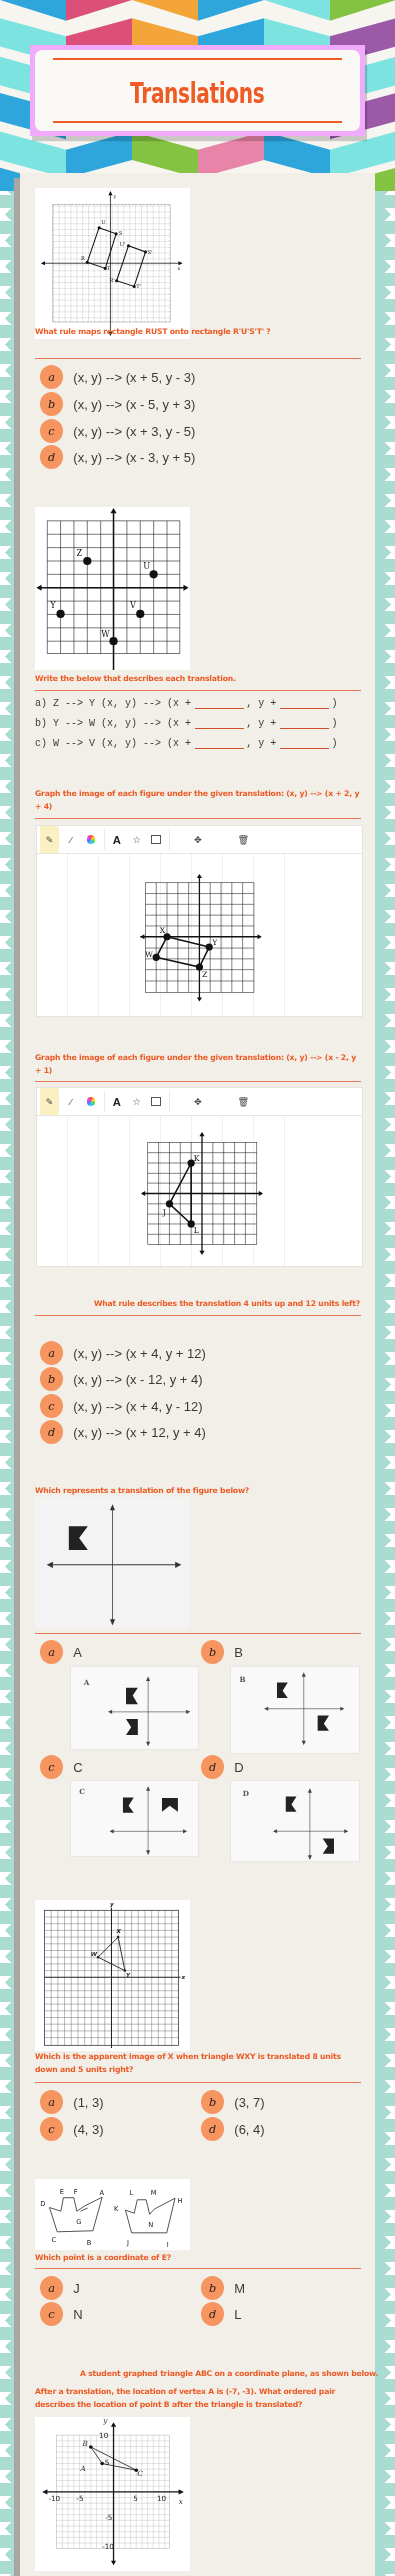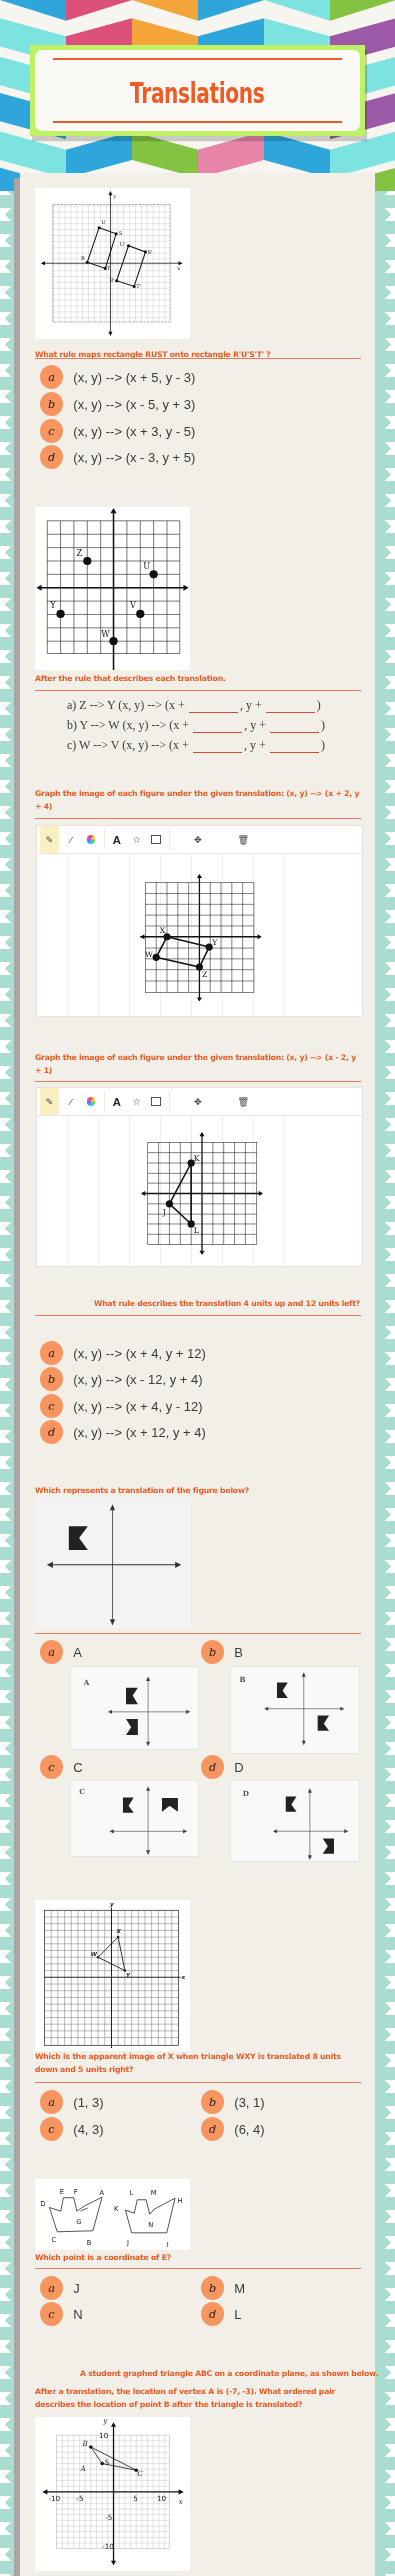--- a/index.html
+++ b/index.html
@@ -7,34 +7,34 @@
   .bg-side{position:absolute;top:0;bottom:0;width:19.6px;}
   .bg-left{left:0;background:
      linear-gradient(135deg,#ffffff 25%,transparent 25%) 0 0/19.6px 26px,
      linear-gradient(45deg,#ffffff 25%,transparent 25%) 0 13px/19.6px 26px,
      #a9ddd2;}
   .bg-right{right:0;width:21px;background:
      linear-gradient(225deg,#ffffff 25%,transparent 25%) 0 0/21px 26px,
      linear-gradient(315deg,#ffffff 25%,transparent 25%) 0 13px/21px 26px,
      #a9ddd2;}
   .chevron-band{position:absolute;left:0;top:0;width:396px;height:191px;overflow:hidden;background:#f7f5f0;}
-  .header-frame{position:absolute;left:30px;top:45px;width:335px;height:91px;background:#bef264;box-shadow:2.1px 5.2px 0 rgba(0,0,0,0.18);}
+  .header-frame{position:absolute;left:30px;top:45px;width:335px;height:91px;background:#f0abfc;box-shadow:2.1px 5.2px 0 rgba(0,0,0,0.18);}
   .header-inner{position:absolute;left:5.2px;top:4.6px;right:5.2px;bottom:4.6px;background:#faf9f6;border-radius:7.2px;}
   .header-rule{position:absolute;left:18px;right:18px;height:2.1px;background:#ef5b24;}
   .title{position:absolute;left:0;right:0;top:27px;text-align:center;color:#ef5b24;font-family:"DejaVu Sans",sans-serif;font-weight:bold;font-size:28px;letter-spacing:-0.5px;transform:scaleX(0.72);}
   .card-shadow{position:absolute;left:14.4px;top:178px;width:357px;height:2825px;background:#a7a6a3;}
   .card{position:absolute;left:19.6px;top:173px;width:355px;height:2824px;background:#f1efe8;}
   .q-img{position:absolute;left:35px;background:#ffffff;overflow:hidden;}
   .q-title{position:absolute;left:35px;width:325px;color:#ec5a24;font-family:"DejaVu Sans",sans-serif;font-weight:bold;font-size:7.7px;line-height:13.4px;transform-origin:left top;letter-spacing:-0.2px;}
   .q-rule{position:absolute;left:35px;width:326px;height:0.5px;background:#e67a55;}
   .opt{position:absolute;left:40px;height:20.6px;display:flex;align-items:center;}
   .opt.col2{left:201px;}
   .bubble{width:23px;height:24px;border-radius:50%;background:#f6955f;display:flex;align-items:center;justify-content:center;font-family:"DejaVu Serif",serif;font-size:11.3px;color:#2a1d16;font-style:italic;}
   .opt-text{margin-left:10.3px;font-family:"Liberation Sans",sans-serif;font-size:13px;color:#3a3a3a;}
-  .fill{position:absolute;left:35px;font-size:12px;color:#3a3a3a;font-family:Liberation Serif, serif;margin-left:32px;}
+  .fill{position:absolute;left:35px;font-size:10px;color:#3a3a3a;font-family:Liberation Mono, monospace;}
   .blank{display:inline-block;width:49px;border-bottom:0.8px solid #d24d2a;height:8.2px;vertical-align:bottom;margin:0 2.1px 0 4.1px;}
   .draw{position:absolute;left:36px;width:325px;background:#ffffff;border:0.5px solid #e6e3dd;}
   .toolbar{height:27px;display:flex;align-items:center;border-bottom:0.5px solid #e8e6e1;padding-left:2.6px;}
   .tb{width:19.6px;height:27px;display:flex;align-items:center;justify-content:center;font-size:9.3px;color:#444;}
   .tb.active{background:#fbf0c1;border-radius:2.1px;height:27px;margin-right:2.1px;}
   .tb-sep{width:0.5px;height:20.6px;background:#ece9e4;margin:0 3.1px;}
   .canvas{position:relative;height:162px;background:
      repeating-linear-gradient(90deg,transparent 0,transparent 15px,#efefef 15px,#efefef 15.5px),#ffffff;}
   .graph svg{display:block;}
   .img-choice{position:absolute;background:#f9f9f9;border:0.5px solid #e8e6e1;}
@@ -124,21 +124,21 @@
       <text x="139" y="159">T</text>
       <text x="164" y="112">U'</text>
       <text x="218" y="128">S'</text>
       <text x="144" y="182">R'</text>
       <text x="196" y="195">T'</text>
       <text x="152" y="20" font-size="9">y</text>
       <text x="276" y="160" font-size="9">x</text>
     </g>
   </svg>
 </div>
-<div class="q-title" style="top:348px;">What rule maps rectangle RUST onto rectangle R'U'S'T' ?</div>
+<div class="q-title" style="top:325px;">What rule maps rectangle RUST onto rectangle R'U'S'T' ?</div>
 <div class="q-rule" style="top:358px;"></div>
 <div class="opt" style="top:367px;">
     <div class="bubble">a</div>
     <span class="opt-text">(x, y) --&gt; (x + 5, y - 3)</span>
   </div>
 <div class="opt" style="top:394px;">
     <div class="bubble">b</div>
     <span class="opt-text">(x, y) --&gt; (x - 5, y + 3)</span>
   </div>
 <div class="opt" style="top:421px;">
@@ -187,21 +187,21 @@
     </g>
     <g font-family="DejaVu Serif, serif" font-size="16" fill="#111">
       <text x="80" y="95">Z</text>
       <text x="210" y="120">U</text>
       <text x="29" y="196">Y</text>
       <text x="184" y="196">V</text>
       <text x="128" y="253">W</text>
     </g>
   </svg>
 </div>
-<div class="q-title" style="top:672px;">After the rule that describes each translation.</div>
+<div class="q-title" style="top:672px;">Write the below that describes each translation.</div>
 <div class="q-rule" style="top:690px;"></div>
 <div class="fill" style="top:698px;">
   <span>a) Z --&gt; Y (x, y) --&gt; (x +</span><span class="blank"></span><span>, y +</span><span class="blank"></span><span>)</span>
 </div>
 <div class="fill" style="top:718px;">
   <span>b) Y --&gt; W (x, y) --&gt; (x +</span><span class="blank"></span><span>, y +</span><span class="blank"></span><span>)</span>
 </div>
 <div class="fill" style="top:738px;">
   <span>c) W --&gt; V (x, y) --&gt; (x +</span><span class="blank"></span><span>, y +</span><span class="blank"></span><span>)</span>
 </div>
@@ -496,21 +496,21 @@
   </svg>
 </div>
 <div class="q-title" style="top:2050px;">Which is the apparent image of X when triangle WXY is translated 8 units down and 5 units right?</div>
 <div class="q-rule" style="top:2082px;"></div>
 <div class="opt" style="top:2092px;">
     <div class="bubble">a</div>
     <span class="opt-text">(1, 3)</span>
   </div>
 <div class="opt col2" style="top:2092px;">
     <div class="bubble">b</div>
-    <span class="opt-text">(3, 1)</span>
+    <span class="opt-text">(3, 7)</span>
   </div>
 <div class="opt" style="top:2119px;">
     <div class="bubble">c</div>
     <span class="opt-text">(4, 3)</span>
   </div>
 <div class="opt col2" style="top:2119px;">
     <div class="bubble">d</div>
     <span class="opt-text">(6, 4)</span>
   </div>
 

